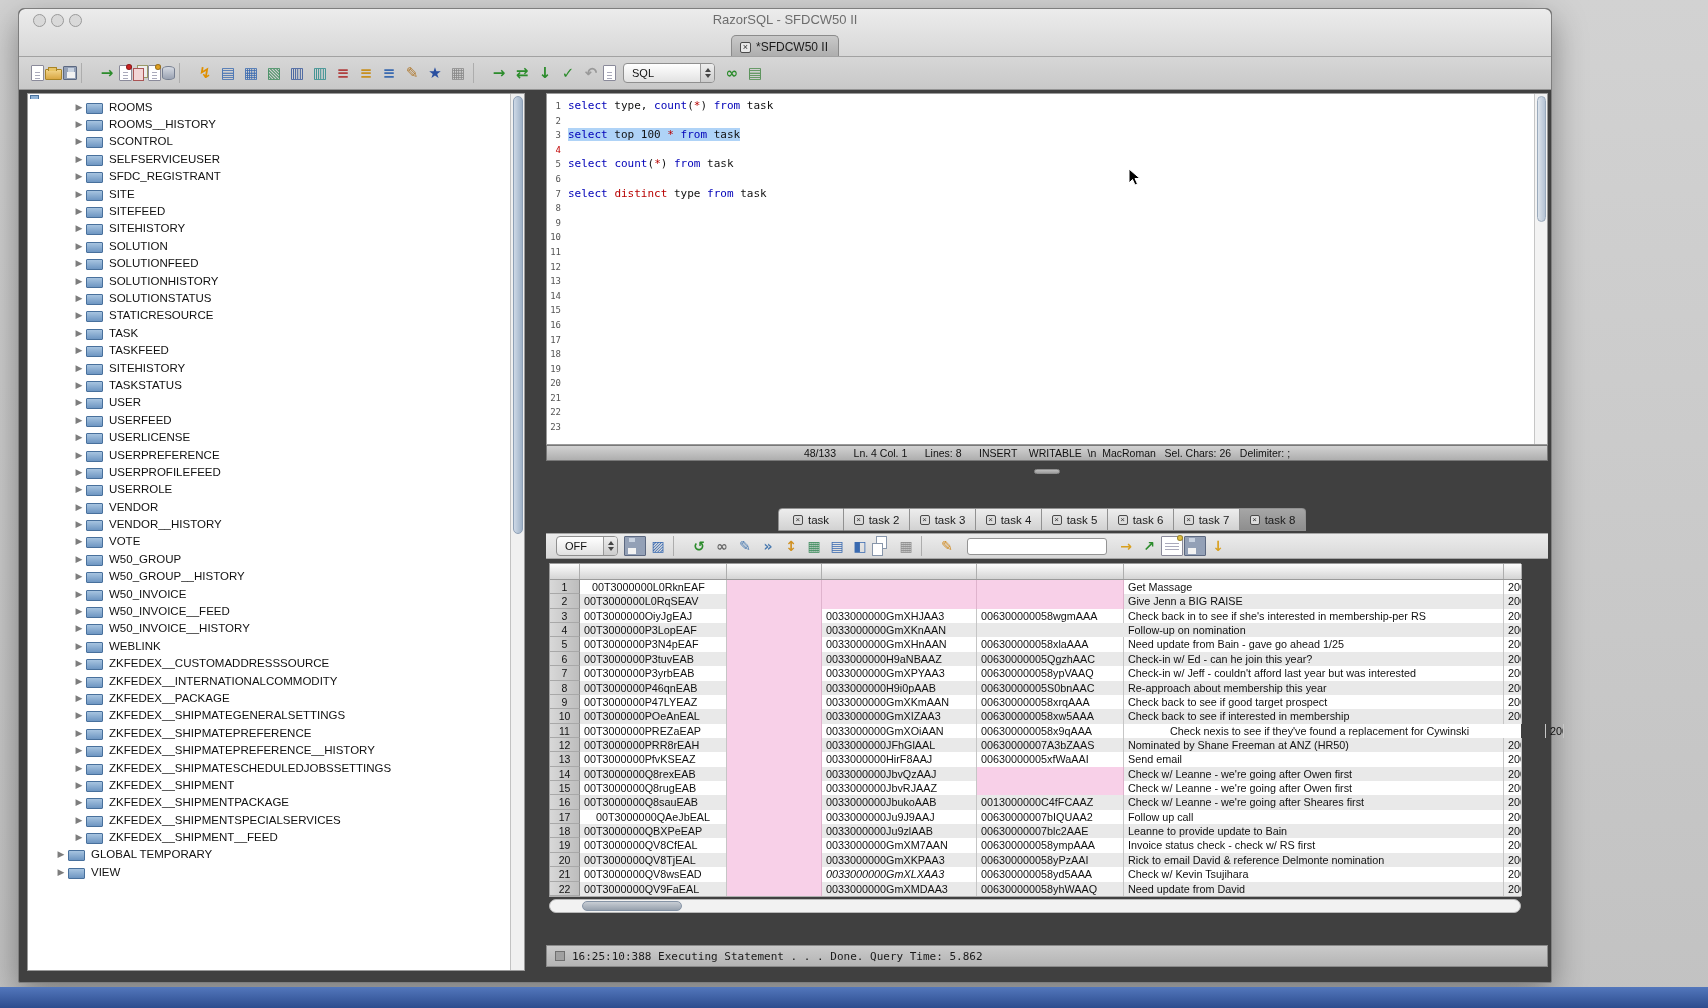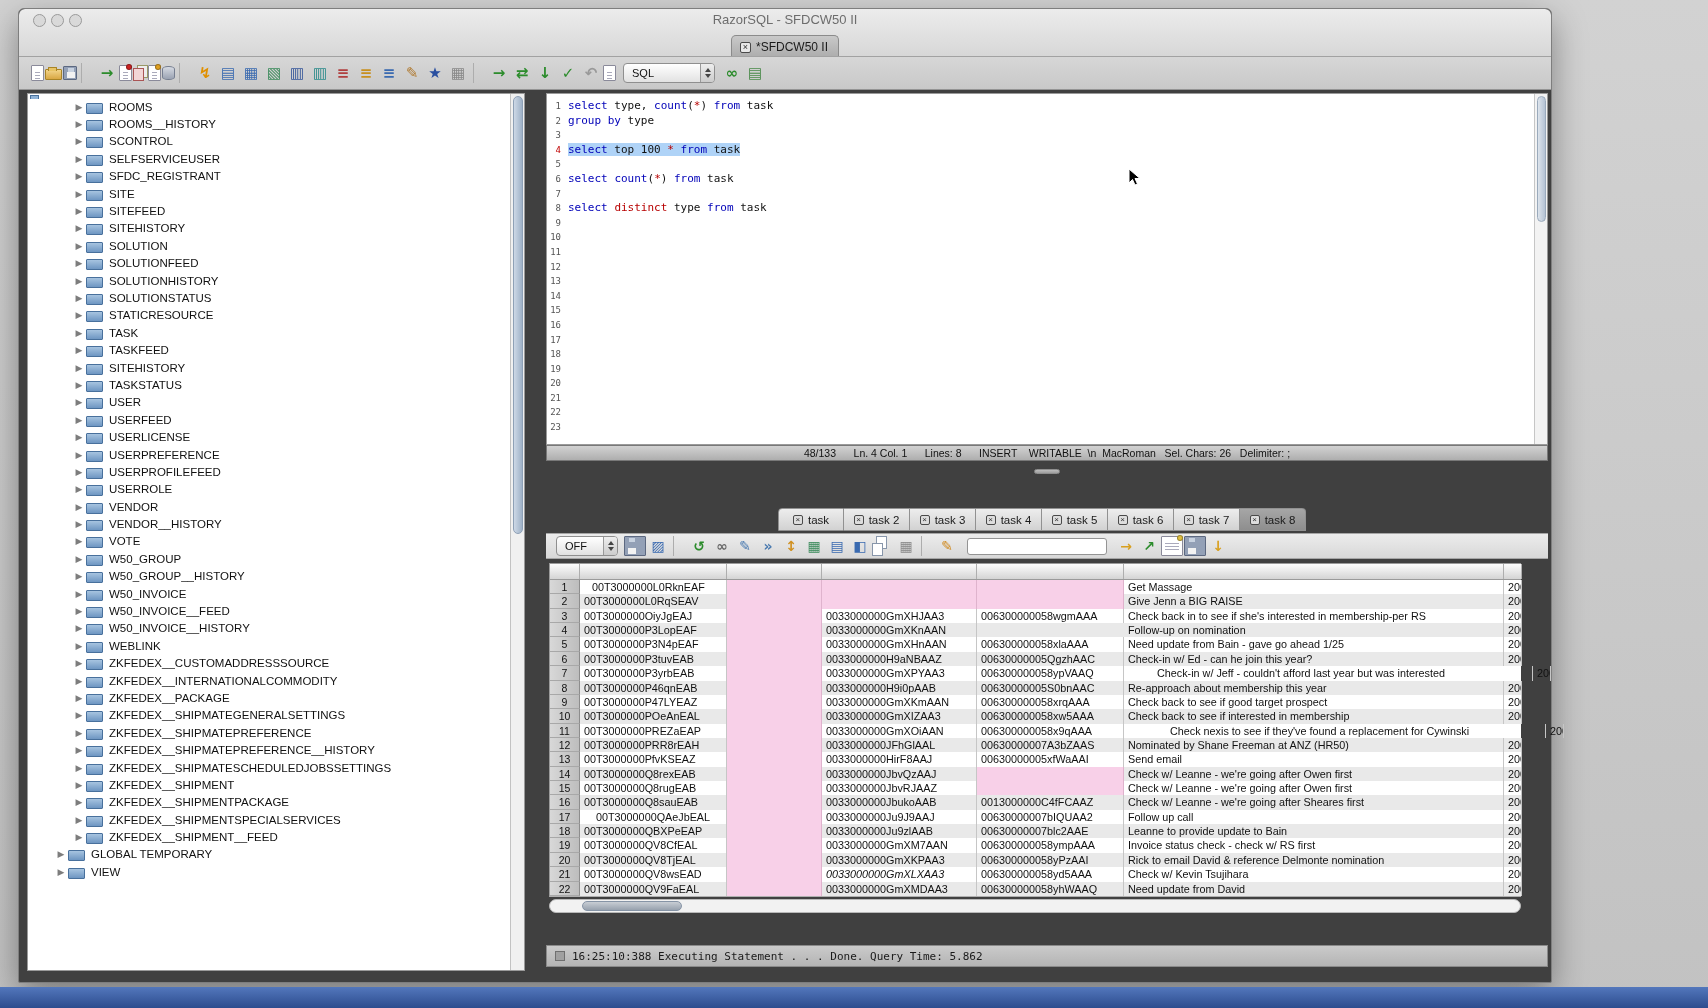--- a/index.html
+++ b/index.html
@@ -456,21 +456,20 @@
           <div>17</div>
           <div>18</div>
           <div>19</div>
           <div>20</div>
           <div>21</div>
           <div>22</div>
           <div>23</div>
         </div>
       <div class="code" id="code">
           <div class="cl"><span class="tk-k">select</span><span class="tk-t"> type, </span><span class="tk-k">count</span><span class="tk-t">(</span><span class="tk-d">*</span><span class="tk-t">)</span><span class="tk-t"> </span><span class="tk-k">from</span><span class="tk-t"> task</span></div>
-          <div class="cl"><span class="tk-k">group by</span><span class="tk-t"> type</span></div>
           <div class="cl"></div>
           <div class="cl"><span class="selspan"><span class="tk-k">select</span><span class="tk-t"> top 100 </span><span class="tk-d">*</span><span class="tk-t"> </span><span class="tk-k">from</span><span class="tk-t"> task</span></span></div>
           <div class="cl"></div>
           <div class="cl"><span class="tk-k">select</span><span class="tk-t"> </span><span class="tk-k">count</span><span class="tk-t">(</span><span class="tk-d">*</span><span class="tk-t">)</span><span class="tk-t"> </span><span class="tk-k">from</span><span class="tk-t"> task</span></div>
           <div class="cl"></div>
           <div class="cl"><span class="tk-k">select</span><span class="tk-t"> </span><span class="tk-d">distinct</span><span class="tk-t"> type </span><span class="tk-k">from</span><span class="tk-t"> task</span></div>
           <div class="cl"></div>
           <div class="cl"></div>
           <div class="cl"></div>
           <div class="cl"></div>
@@ -629,21 +628,21 @@
             <div class="c" style="flex: 0 0 147px;">00630000005QgzhAAC</div>
             <div class="c" style="flex: 0 0 380px;">Check-in w/ Ed - can he join this year?</div>
             <div class="c" style="flex: 0 0 18px;">200</div>
           </div>
           <div class="trow">
             <div class="c c-num">7</div>
             <div class="c" style="flex: 0 0 147px;">00T3000000P3yrbEAB</div>
             <div class="c null" style="flex: 0 0 95px;"></div>
             <div class="c" style="flex: 0 0 155px;">0033000000GmXPYAA3</div>
             <div class="c" style="flex: 0 0 147px;">006300000058ypVAAQ</div>
-            <div class="c" style="flex: 0 0 380px; margin-left: 29px;">Check-in w/ Jeff - couldn't afford last year but was interested</div>
+            <div class="c" style="flex: 0 0 380px;">Check-in w/ Jeff - couldn't afford last year but was interested</div>
             <div class="c" style="flex: 0 0 18px;">200</div>
           </div>
           <div class="trow alt">
             <div class="c c-num">8</div>
             <div class="c" style="flex: 0 0 147px;">00T3000000P46qnEAB</div>
             <div class="c null" style="flex: 0 0 95px;"></div>
             <div class="c" style="flex: 0 0 155px;">0033000000H9i0pAAB</div>
             <div class="c" style="flex: 0 0 147px;">00630000005S0bnAAC</div>
             <div class="c" style="flex: 0 0 380px;">Re-approach about membership this year</div>
             <div class="c" style="flex: 0 0 18px;">200</div>

